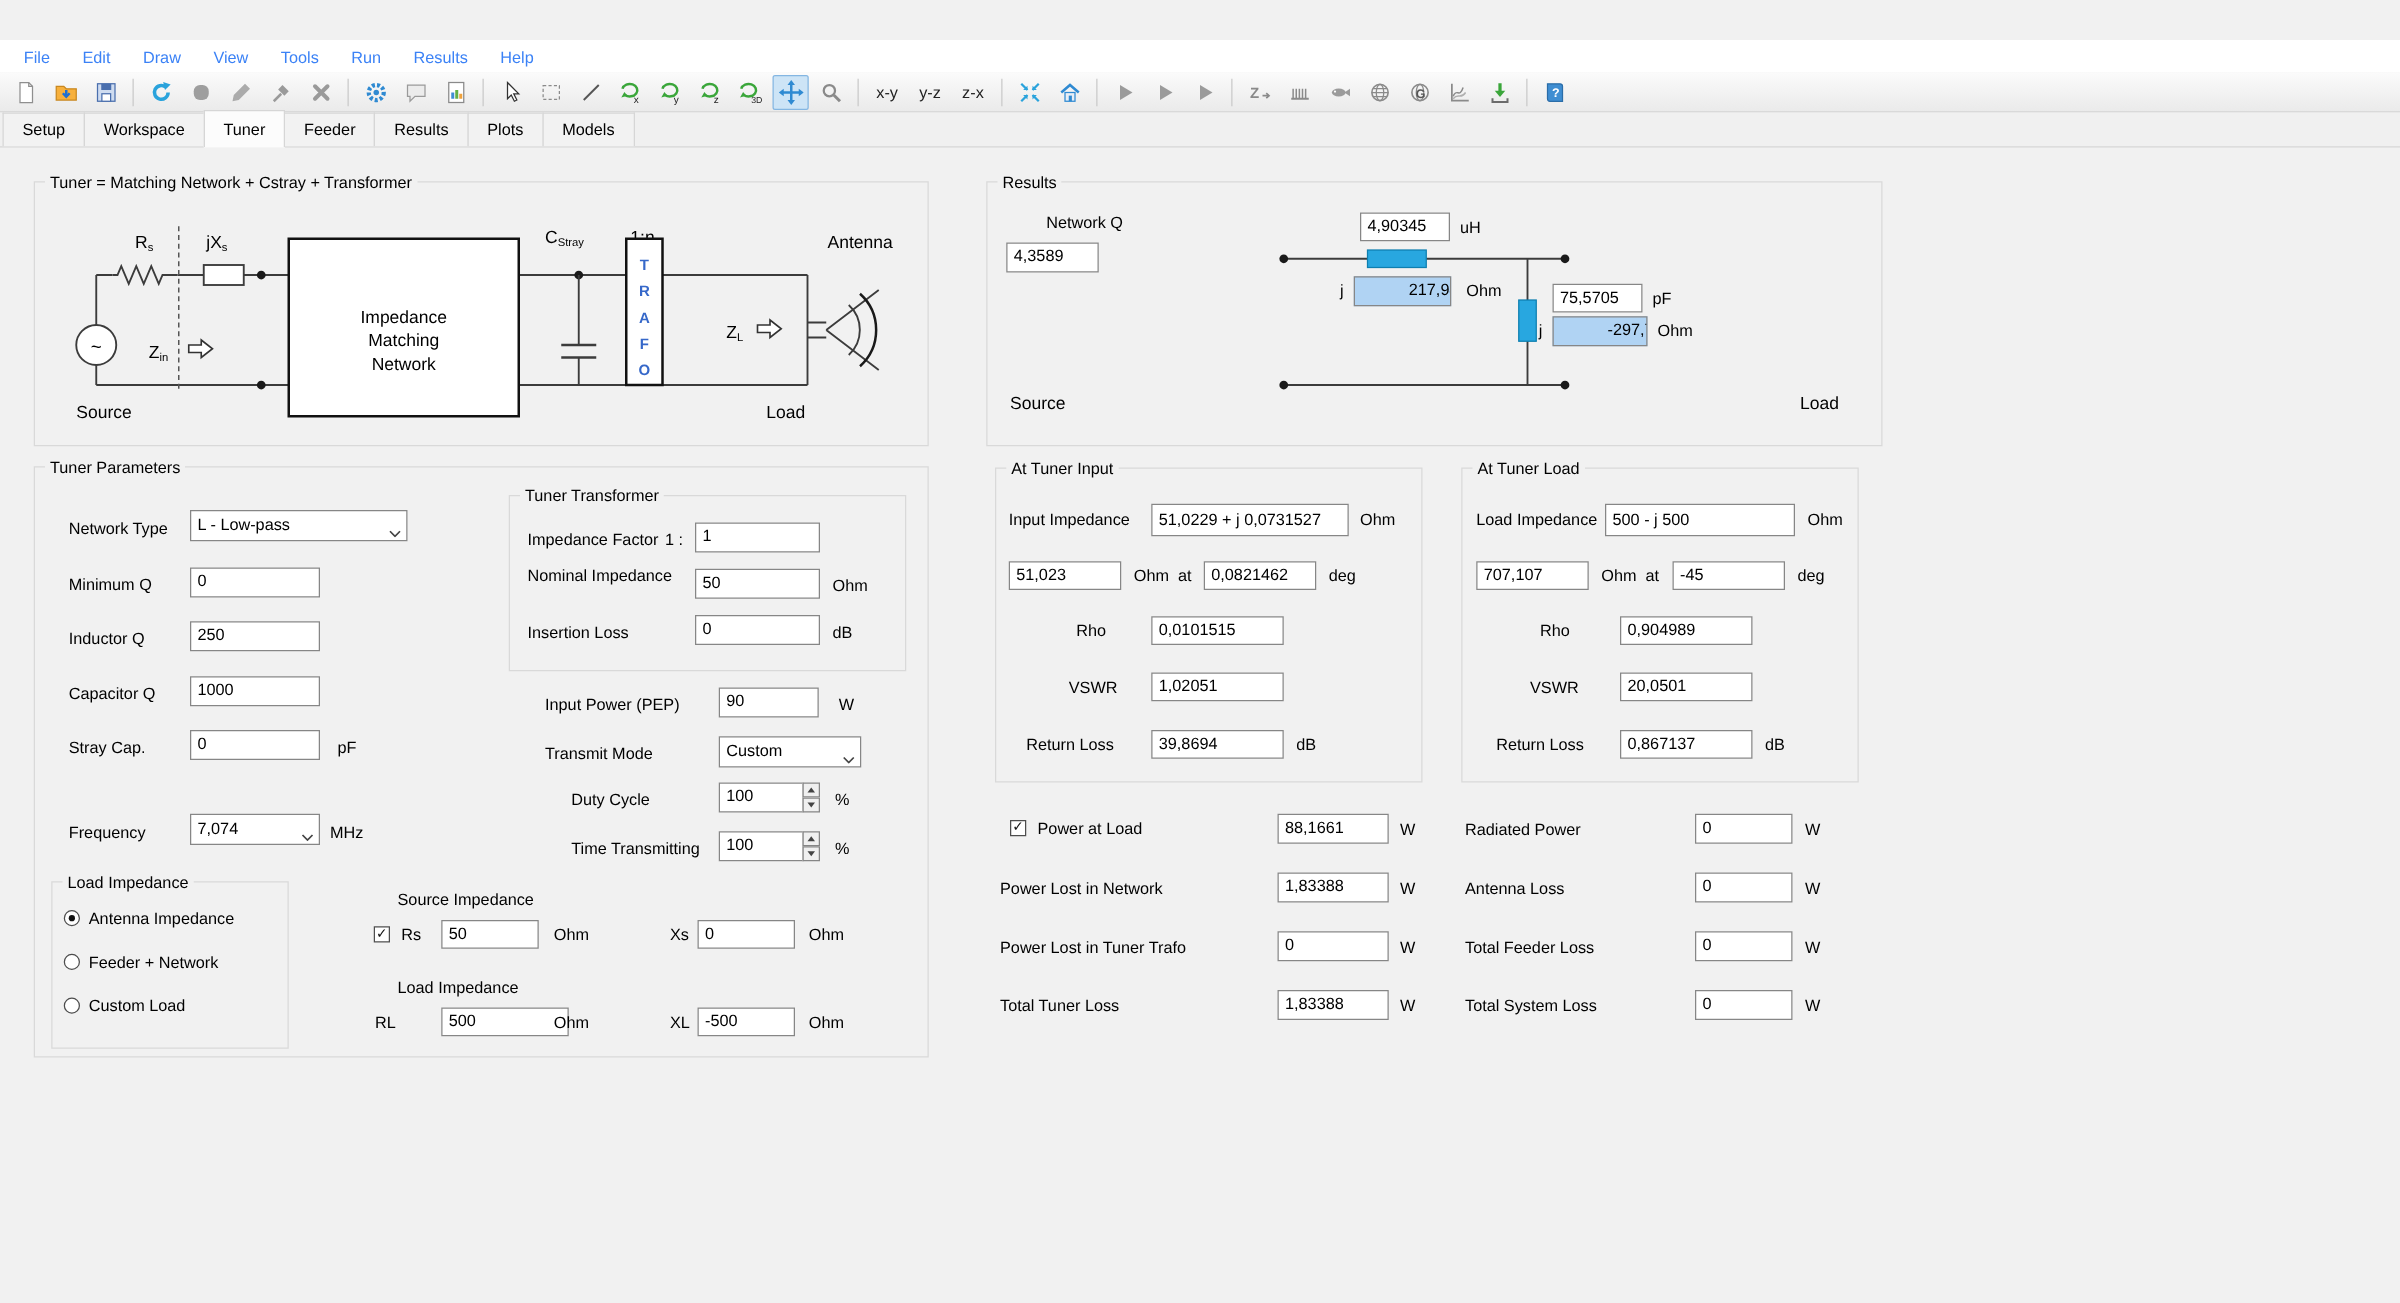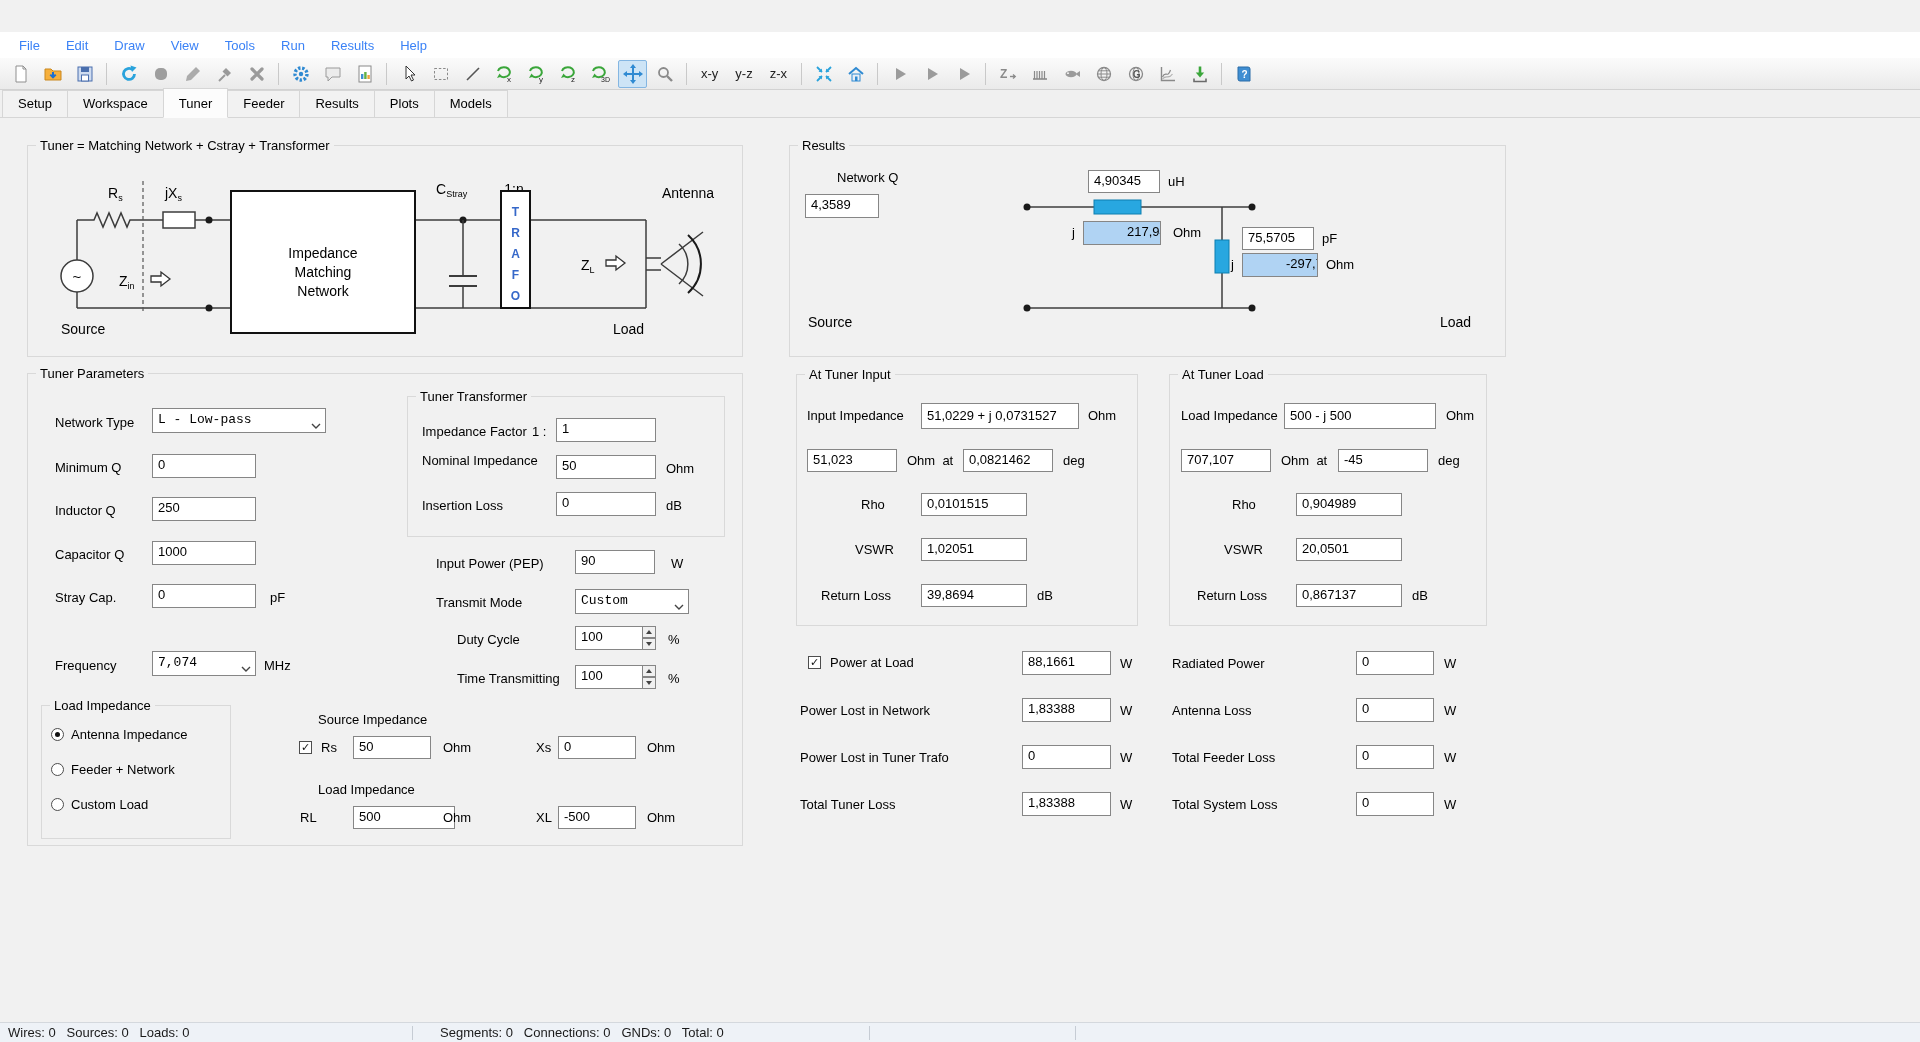--- a/index.html
+++ b/index.html
@@ -21,21 +21,21 @@
   
   #tabbar{position:absolute;left:0;top:90px;width:1920px;height:28px;background:#f0f0f0;border-bottom:1px solid #d6d6d6;box-sizing:border-box;display:flex;align-items:flex-end;padding-left:2px;}
   .tab{padding:5px 15px 5px 15px;border:1px solid #d6d6d6;border-bottom:none;background:#f2f2f2;font-size:13px;margin-right:-1px;height:16px;}
   .tab.active{background:#fcfcfc;position:relative;z-index:2;padding-top:7px;margin-bottom:-1px;border-bottom:1px solid #fcfcfc;}
   
   .gb{position:absolute;border:1px solid #d9d9d9;}
   .gt{position:absolute;top:-8px;left:8px;background:#f1f1f1;padding:0 4px;font-size:13px;line-height:15px;white-space:pre;}
   .lbl{position:absolute;font-size:13px;line-height:16px;white-space:pre;}
   .tb{position:absolute;box-sizing:border-box;background:#fff;border:1px solid #868686;font-size:13px;color:#000;padding:2px 5px;white-space:pre;overflow:hidden;}
   .hl{background:#b0d3f3;padding-left:43px;}
-  .combo{position:absolute;box-sizing:border-box;background:#fff;border:1px solid #868686;font-size:13px;padding:3px 18px 2px 5px;white-space:pre;font-family:Liberation Mono, monospace;}
+  .combo{position:absolute;box-sizing:border-box;background:#fff;border:1px solid #868686;font-size:13px;padding:3px 18px 2px 5px;white-space:pre;}
   .chev{position:absolute;right:4px;top:50%;margin-top:-3px;}
   .cbx{position:absolute;width:13px;height:13px;box-sizing:border-box;background:#fff;border:1px solid #4d4d4d;font-size:11px;line-height:11px;text-align:center;color:#111;}
   .radio{position:absolute;width:13px;height:13px;box-sizing:border-box;border:1px solid #4d4d4d;border-radius:50%;background:#fff;}
   .radio.sel::after{content:"";position:absolute;left:3px;top:3px;width:5px;height:5px;border-radius:50%;background:#111;}
   .spin{position:absolute;width:14px;box-sizing:border-box;}
   .spb{position:absolute;left:0;width:14px;height:12px;box-sizing:border-box;border:1px solid #868686;background:#f0f0f0;display:flex;align-items:center;justify-content:center;}
   .aru{width:0;height:0;border-left:3px solid transparent;border-right:3px solid transparent;border-bottom:4px solid #444;}
   .ard{width:0;height:0;border-left:3px solid transparent;border-right:3px solid transparent;border-top:4px solid #444;}
   #statusbar{position:absolute;left:0;top:1022px;width:1920px;height:20px;background:#eef2f7;border-top:1px solid #d4d8dd;box-sizing:border-box;}
   .sbtext{position:absolute;top:2px;font-size:13px;white-space:pre;color:#1a1a1a;}
@@ -536,21 +536,14 @@
   <div class="lbl" style="left:1444px;top:703px">W</div>
 
   <div class="lbl" style="left:1172px;top:750px">Total Feeder Loss</div>
   <div class="tb" style="left:1356px;top:745px;width:78px;height:24px">0</div>
   <div class="lbl" style="left:1444px;top:750px">W</div>
 
   <div class="lbl" style="left:1172px;top:797px">Total System Loss</div>
   <div class="tb" style="left:1356px;top:792px;width:78px;height:24px">0</div>
   <div class="lbl" style="left:1444px;top:797px">W</div>
 
-  <div id="statusbar">
-    <div class="sbtext" style="left:8px">Wires: 0   Sources: 0   Loads: 0</div>
-    <div class="sbsep" style="left:412px"></div>
-    <div class="sbtext" style="left:440px">Segments: 0   Connections: 0   GNDs: 0   Total: 0</div>
-    <div class="sbsep" style="left:869px"></div>
-    <div class="sbsep" style="left:1075px"></div>
-  </div>
 
 </div>
 
 </body></html>

